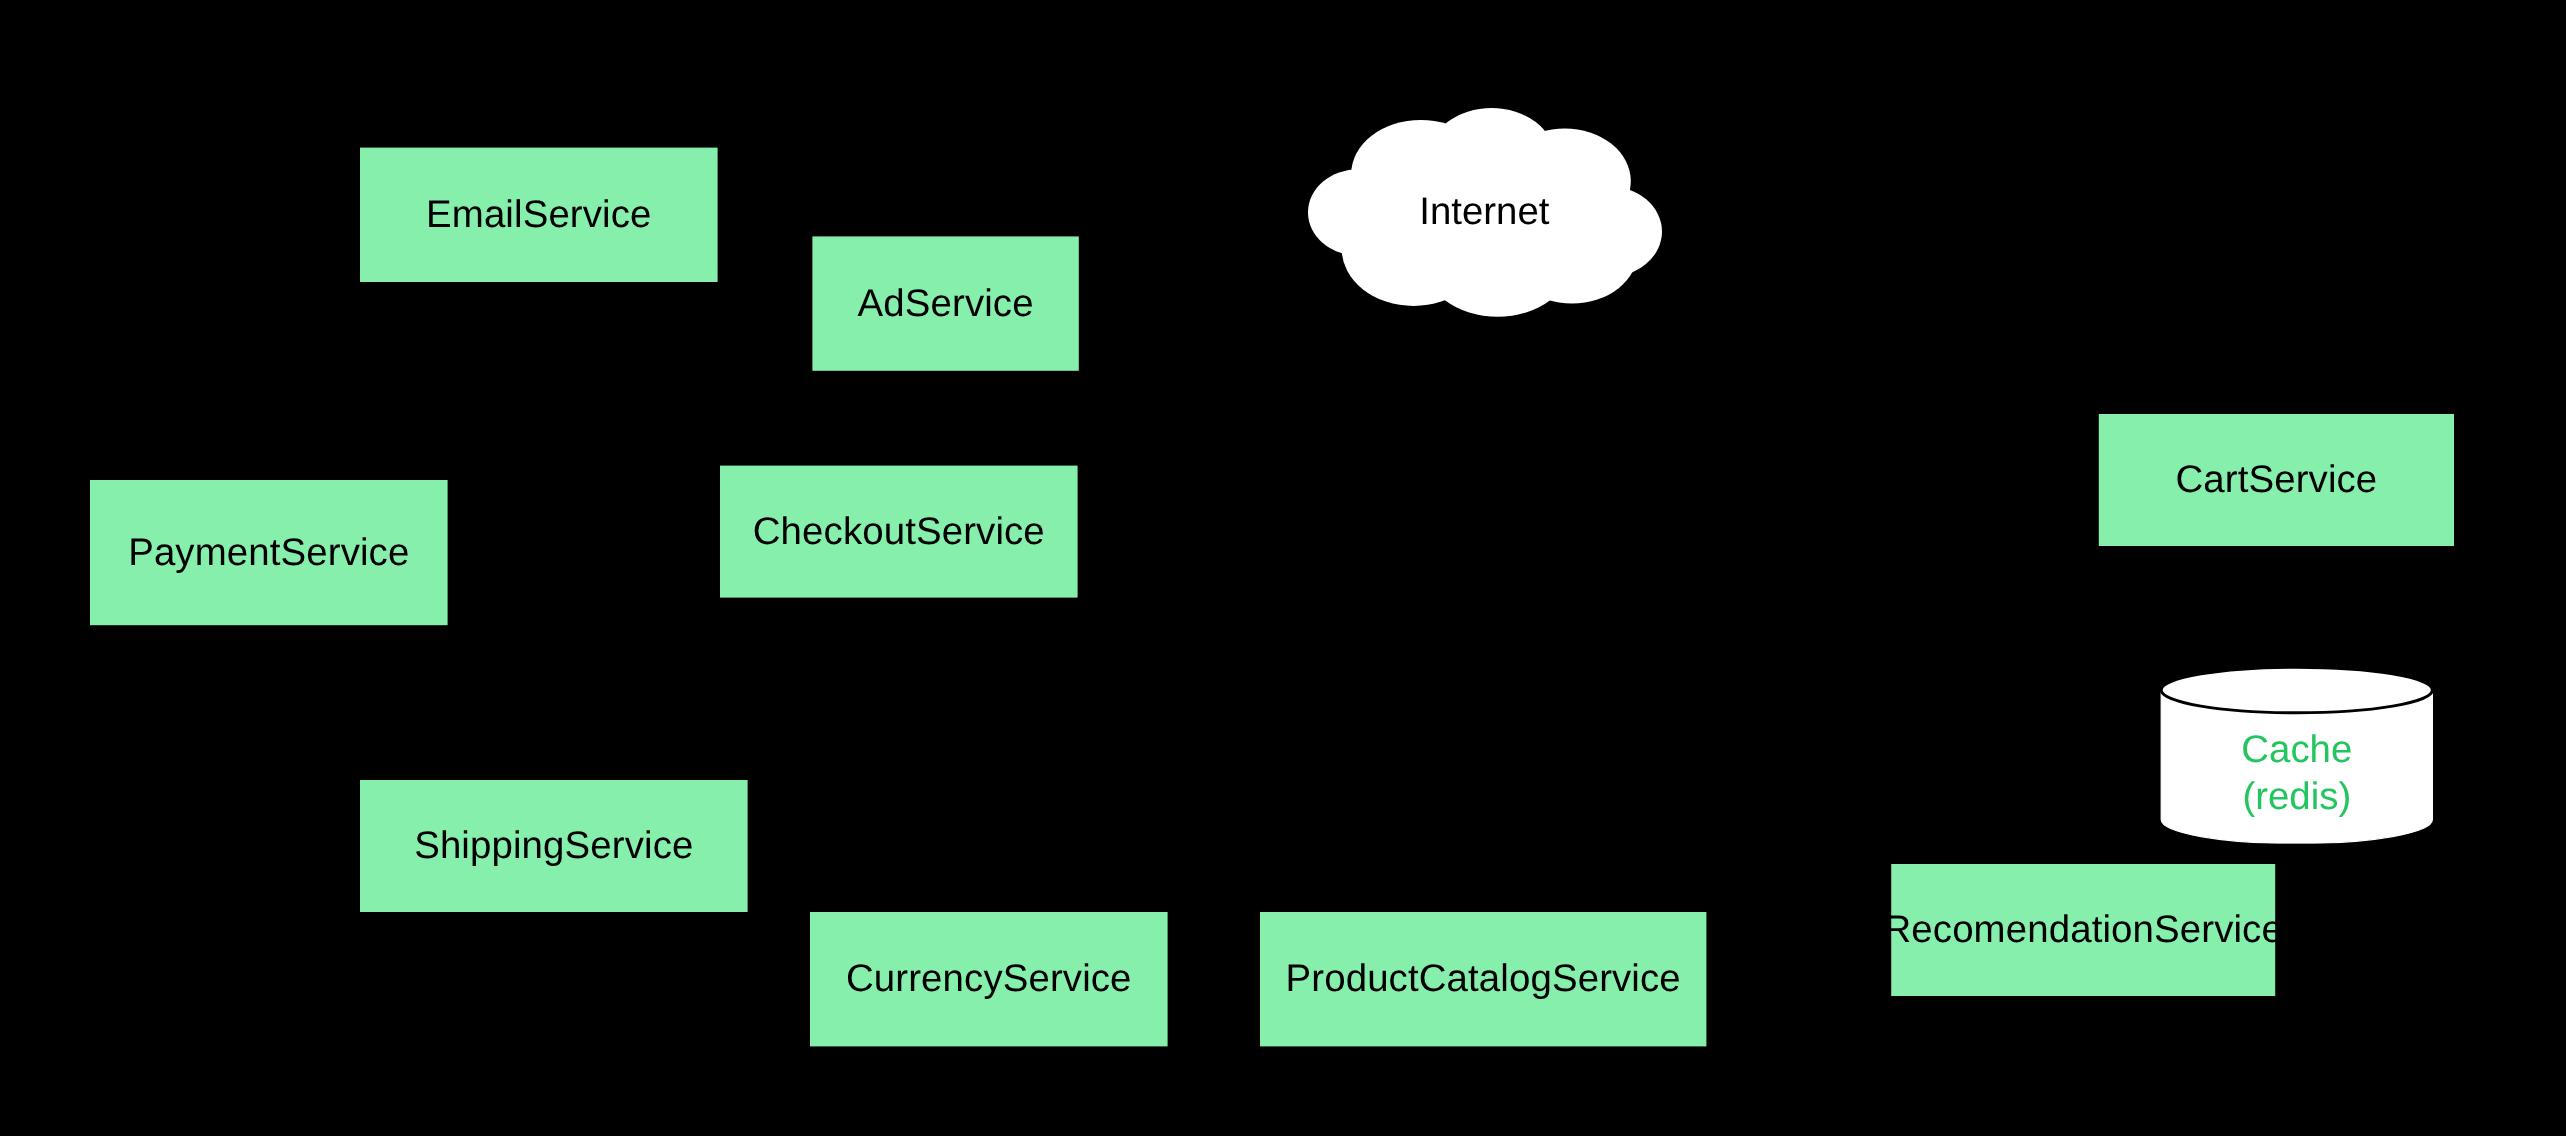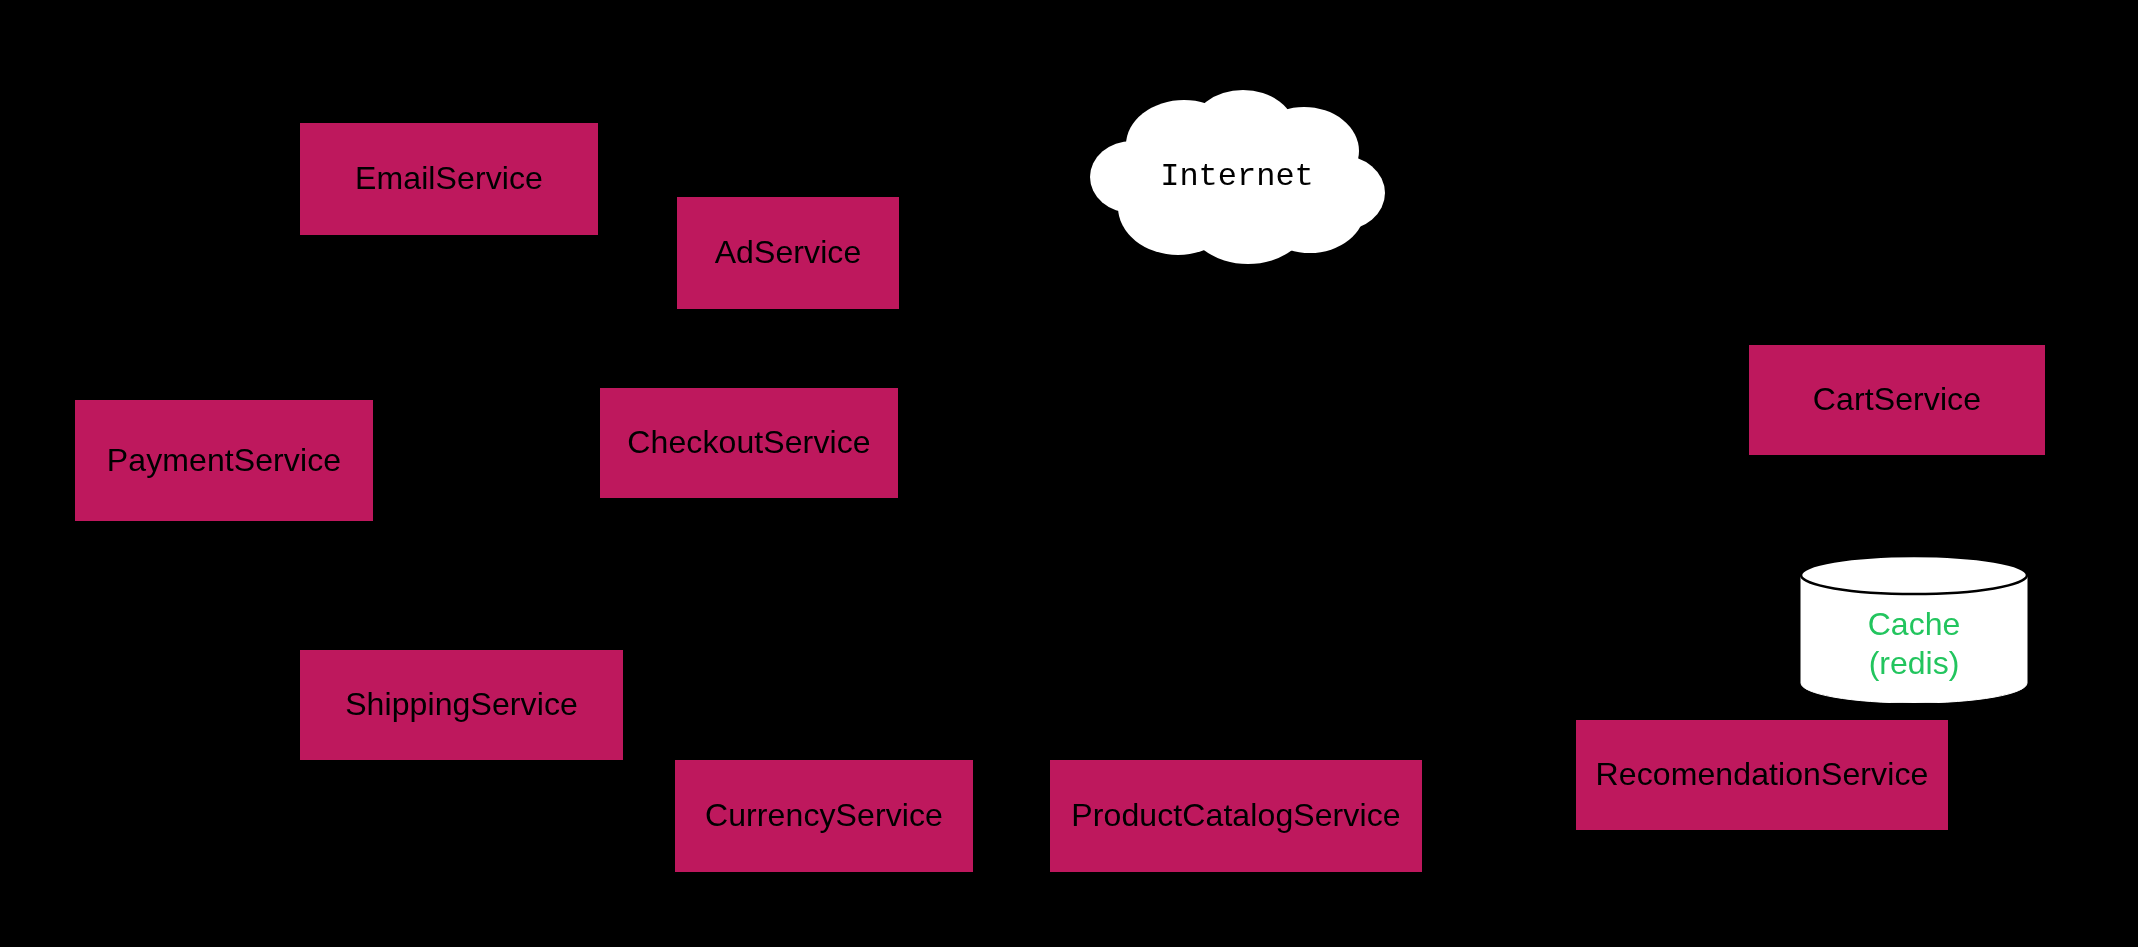--- a/index.html
+++ b/index.html
@@ -19,21 +19,21 @@
     position: relative;
     width: 2138px;
     height: 947px;
     background: #000000;
   }
 
   
   .node {
     position: absolute;
     box-sizing: border-box;
-    background: #be185d;
+    background: #86efac;
     color: #000000;
     display: flex;
     align-items: center;
     justify-content: center;
     text-align: center;
     line-height: 1.12;
     font-size: 32px;
     font-weight: 400;
     font-family: "Liberation Sans", sans-serif;
     letter-spacing: 0.1px;
@@ -60,21 +60,21 @@
     top: 0;
     display: block;
   }
   .cloud-label {
     position: absolute;
     left: 0;
     width: 100%;
     text-align: center;
     color: #000000;
     font-size: 32px;
-    font-family: Liberation Mono, monospace;
+    font-family: Liberation Sans, sans-serif;
     white-space: nowrap;
   }
 
   
   .cyl-wrap {
     position: absolute;
   }
   .cyl-wrap svg {
     position: absolute;
     left: 0;
@@ -143,21 +143,21 @@
       <ellipse cx="114" cy="20" rx="113" ry="19" fill="#ffffff" stroke="#000000" stroke-width="2.5"></ellipse>
     </svg>
     <div class="cyl-label" style="top:50px;">Cache</div>
     <div class="cyl-label" style="top:89px;">(redis)</div>
   </div>
 
   <div class="node rect" style="left:300px; top:650px; width:323px; height:110px;">
     <span>ShippingService</span>
   </div>
 
-  <div class="node rect" style="left:1576px; top:720px; width:372px; height:110px;">
+  <div class="node rect" style="left:1576px; top:720px; width:320px; height:110px;">
     <span>RecomendationService</span>
   </div>
 
   <div class="node rect" style="left:675px; top:760px; width:298px; height:112px;">
     <span>CurrencyService</span>
   </div>
 
   <div class="node rect" style="left:1050px; top:760px; width:372px; height:112px;">
     <span>ProductCatalogService</span>
   </div>

